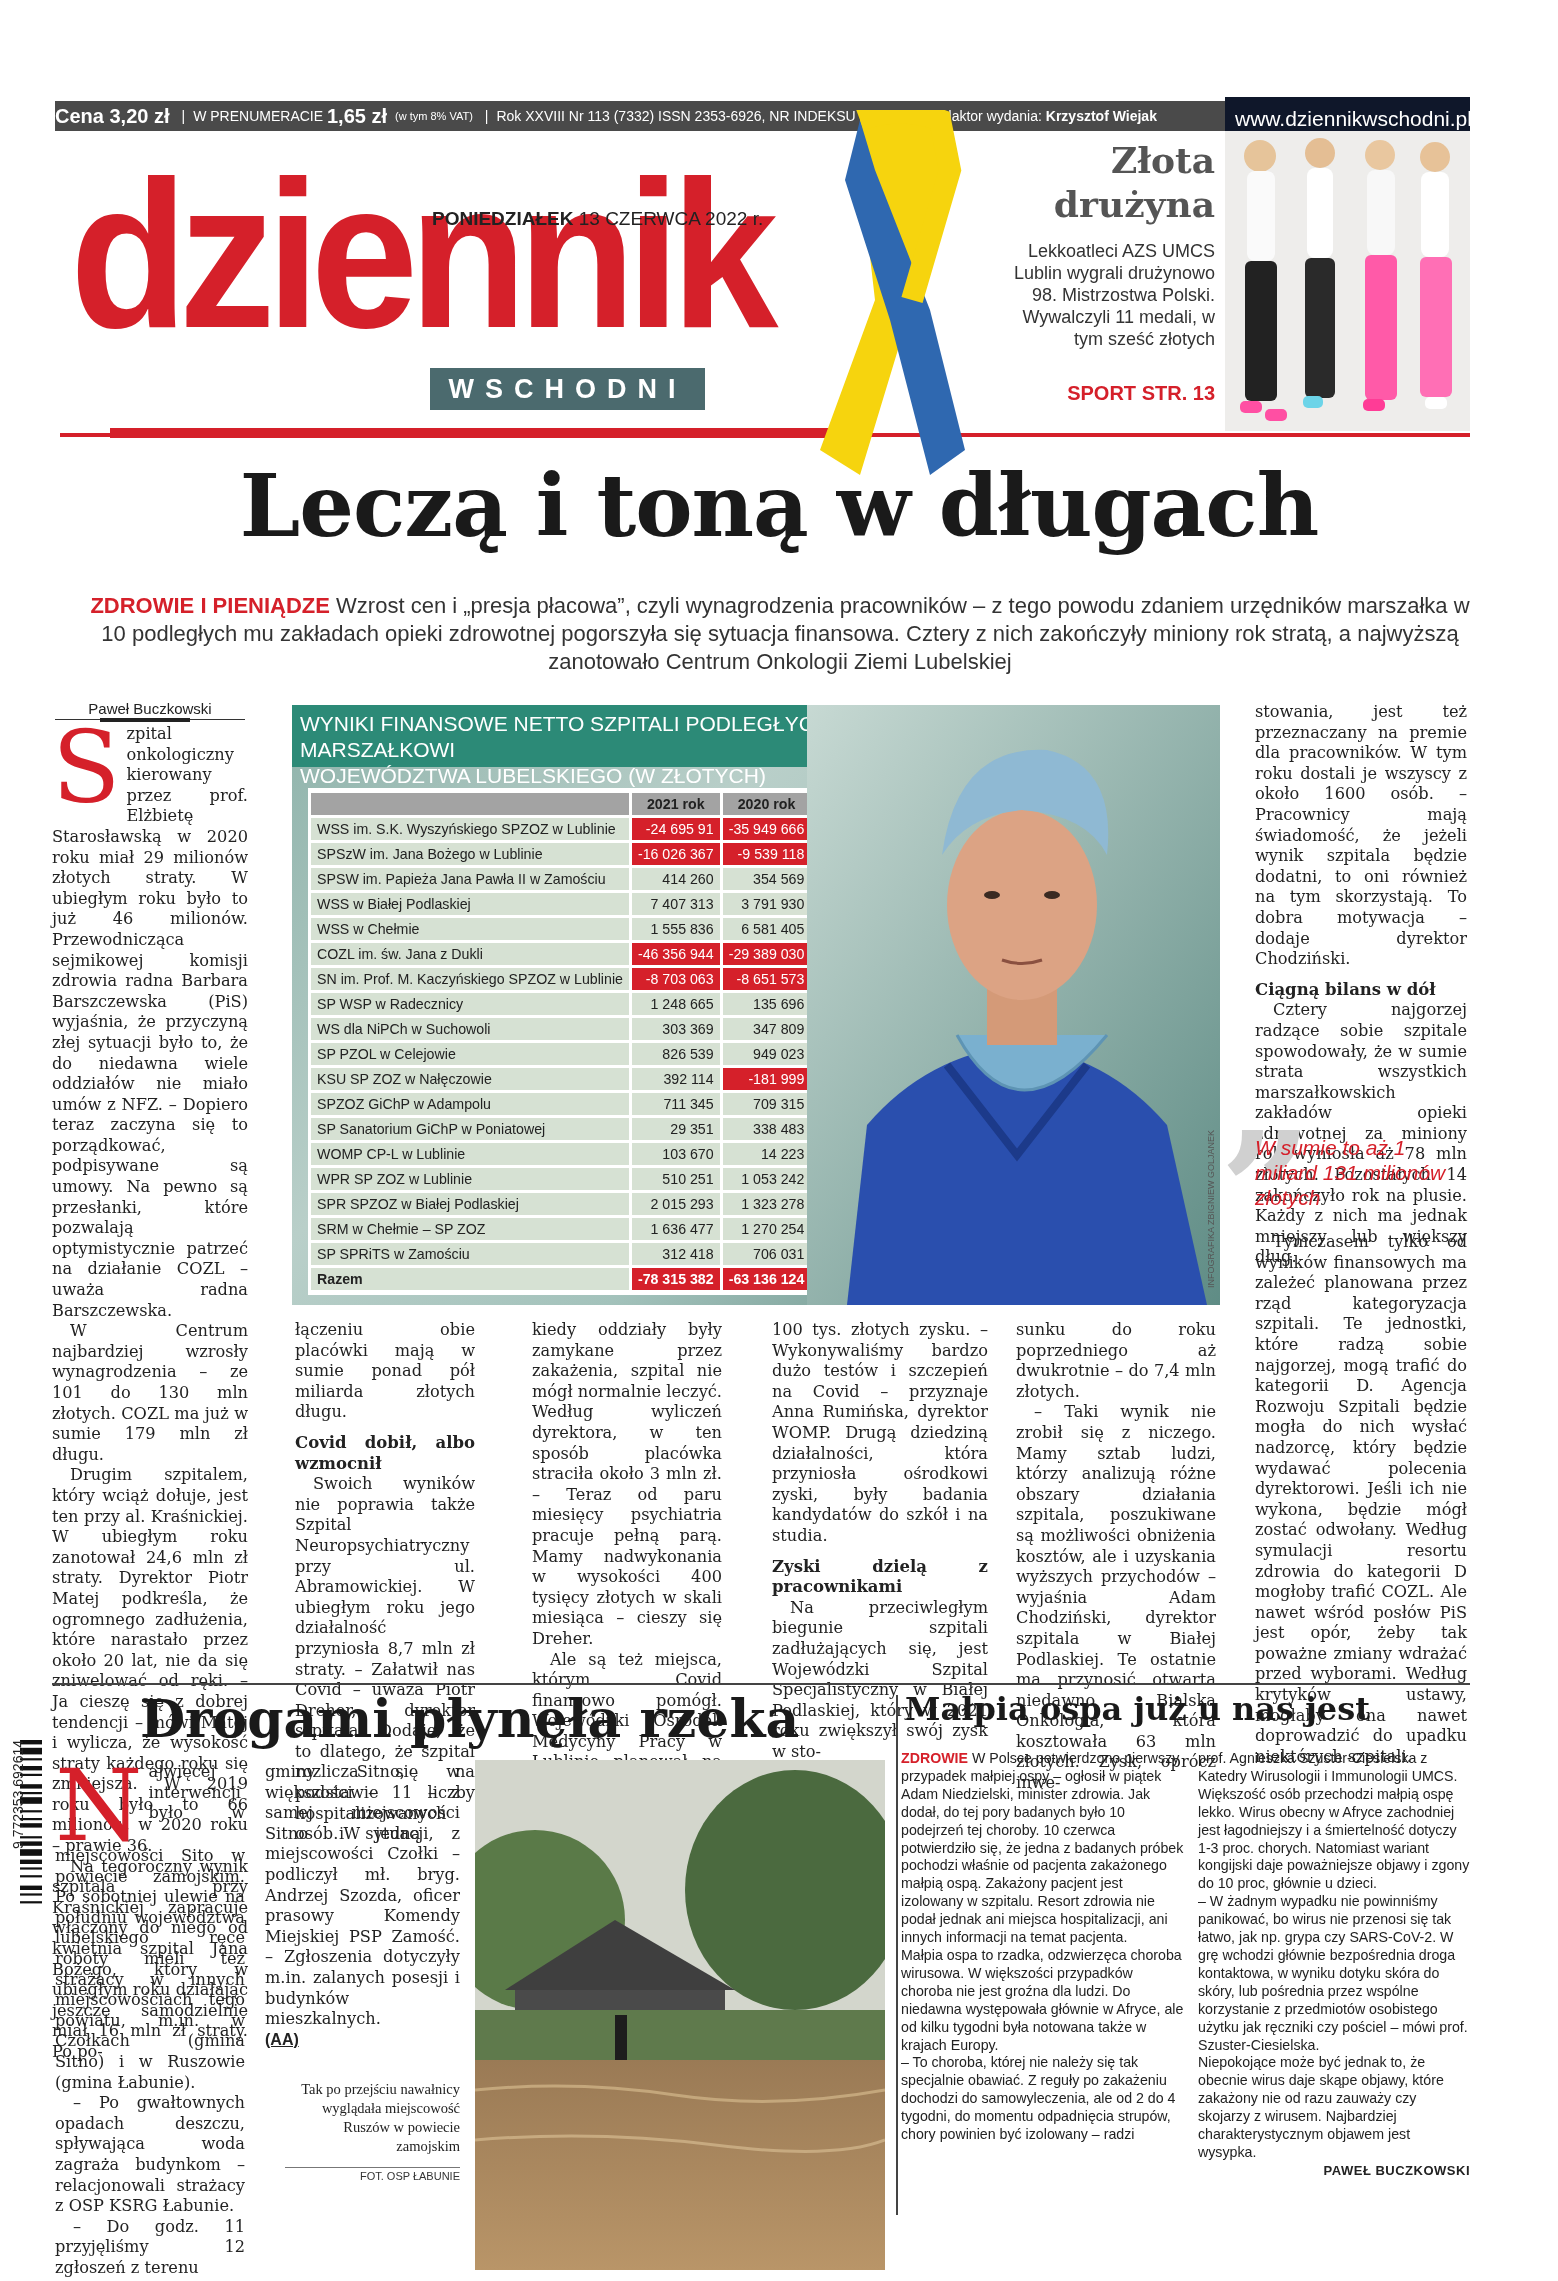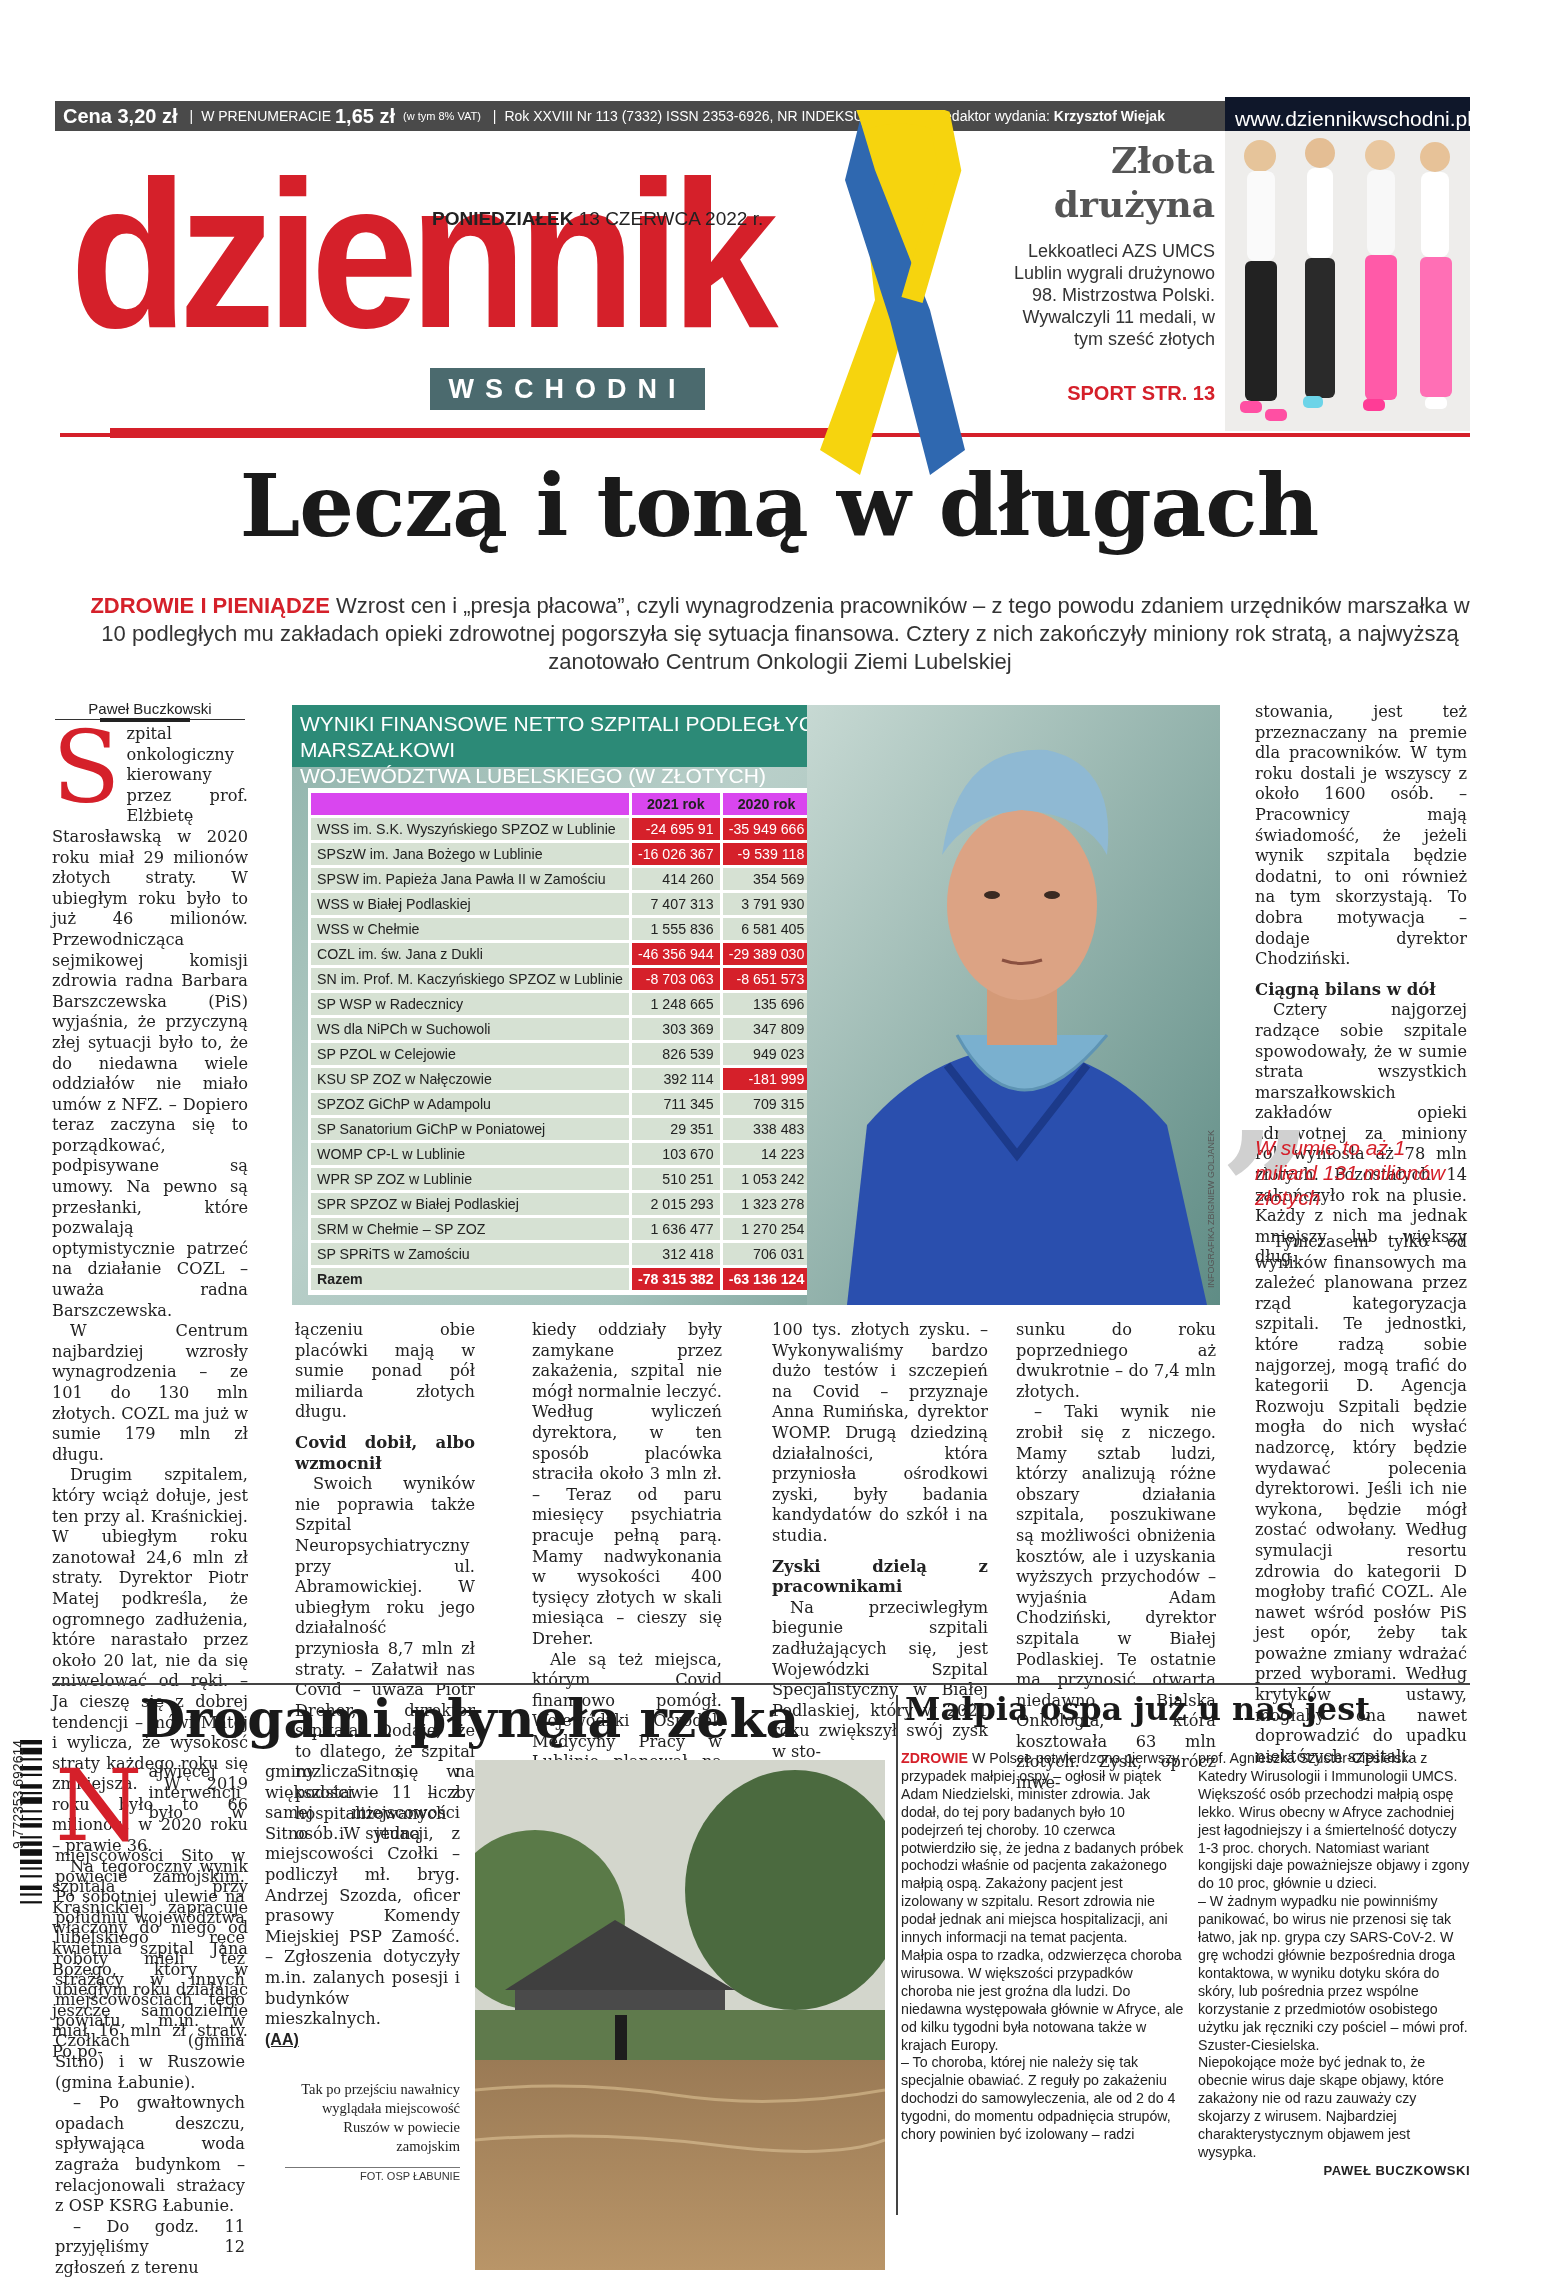--- a/index.html
+++ b/index.html
@@ -2,21 +2,21 @@
 <html><head>
 <meta charset="utf-8">
 <style>
   * { box-sizing: border-box; margin: 0; padding: 0; }
   html, body { width: 1558px; height: 2281px; background: #fff; overflow: hidden; }
   body { position: relative; font-family: "DejaVu Serif", serif; color: #222; }
   .abs { position: absolute; }
 
   
   .topbar { left: 55px; top: 101px; width: 1172px; height: 30px; background: #4a4a4a; color: #fff;
-    font-family: "Liberation Sans", sans-serif; font-size: 14px; display: flex; align-items: center; padding-left: 8px; white-space: nowrap; overflow: hidden; }
+    font-family: "Liberation Sans", sans-serif; font-size: 14px; display: flex; align-items: center; white-space: nowrap; overflow: hidden; }
   .topbar b.big { font-size: 20px; font-weight: bold; margin-right: 4px; }
   .topbar .sep { margin: 0 8px; }
   .topbar .small { font-size: 11px; margin: 0 4px; }
   .urlbar { left: 1225px; top: 97px; width: 245px; height: 34px; background: #0f172a; color: #fff;
     font-family: "Liberation Sans", sans-serif; font-size: 21px; display: flex; align-items: flex-end; padding-left: 10px; }
   .urlbar .arrow { margin-left: 3px; font-size: 16px; }
 
   
   .logo { left: 70px; top: 150px; font-family: "Liberation Sans", sans-serif; font-weight: bold; font-size: 210px; line-height: 1; color: #d5202a; letter-spacing: -10px; transform: scaleX(0.92); transform-origin: left top; }
   .wschodni { left: 430px; top: 368px; width: 275px; height: 42px; background: #4b6a6e; color: #fff; font-family: "Liberation Sans", sans-serif; font-weight: bold; font-size: 27px; letter-spacing: 11px; display: flex; align-items: center; justify-content: center; }
@@ -44,21 +44,21 @@
   .col h4 { font-size: 16.5px; font-weight: bold; margin-top: 10px; text-indent: 0; }
   .byline { left: 55px; top: 700px; width: 190px; text-align: center; font-family: "Liberation Sans", sans-serif; font-size: 15px; border-bottom: 1.5px solid #333; padding-bottom: 2px; }
   .byline::after { content: ""; position: absolute; left: 45px; bottom: -3px; width: 90px; height: 4px; background: #222; }
   .dropcap { float: left; font-family: "DejaVu Serif", serif; font-size: 100px; line-height: 80px; color: #d5202a; margin: 4px 6px 0 0; }
 
   
   .info { left: 292px; top: 705px; width: 928px; height: 600px; background: linear-gradient(135deg,#8fb3ab 0%,#b9cfc9 35%,#a3c2bb 60%,#4f7b74 100%); overflow: hidden; }
   .info-title { position: absolute; left: 0; top: 0; width: 628px; height: 62px; background: #2c8a77; color: #fff; font-family: "Liberation Sans", sans-serif; font-size: 21px; line-height: 26px; padding: 6px 8px; }
   .info-table { position: absolute; left: 16px; top: 83px; width: 498px; border-collapse: separate; border-spacing: 0 3px; background: #fff; padding: 2px 3px; font-family: "Liberation Sans", sans-serif; font-size: 14.2px; }
   .info-table th, .info-table td { height: 22px; padding: 0 6px; }
-  .info-table th { background: #d946ef; font-weight: bold; text-align: right; }
+  .info-table th { background: #a3a3a3; font-weight: bold; text-align: right; }
   .info-table td { background: #d6e1d3; }
   .info-table td.name { width: 290px; white-space: nowrap; }
   .info-table td.num { text-align: right; width: 100px; border-left: 3px solid #fff; white-space: nowrap; }
   .info-table td.neg { background: #d5202a; color: #fff; }
   .info-table tr.total td { font-weight: bold; }
   .doctor { position: absolute; left: 515px; top: 0; width: 413px; height: 600px; }
   .credit { left: 1206px; top: 1130px; font-family: "Liberation Sans", sans-serif; font-size: 9px; color: #555; writing-mode: vertical-rl; transform: rotate(180deg); }
 
   .pullquote { left: 1255px; top: 1135px; width: 210px; font-family: "Liberation Sans", sans-serif; font-style: italic; font-size: 21px; line-height: 25px; color: #d5202a; }
   .quote-mark { left: 1220px; top: 1110px; font-family: "DejaVu Serif", serif; font-size: 160px; color: #d0d0d0; line-height: 1; font-weight: bold; }

